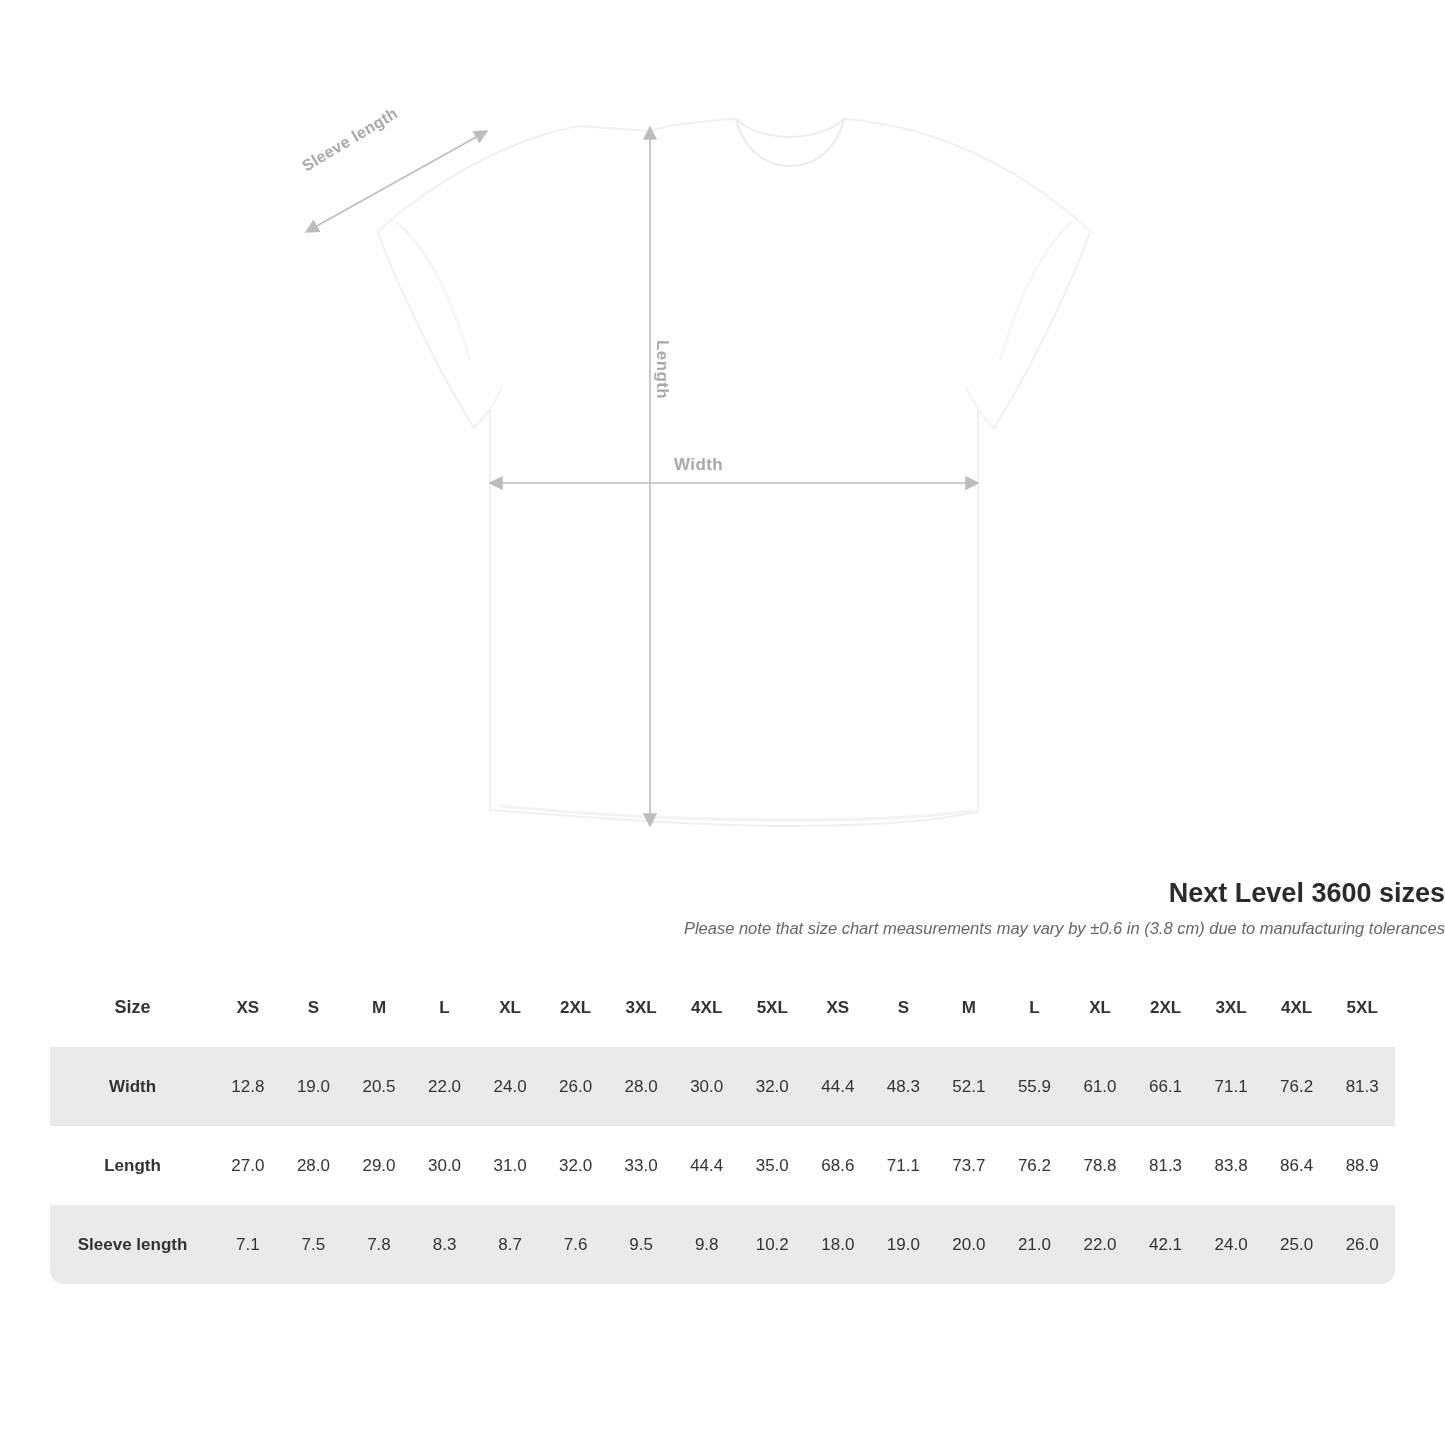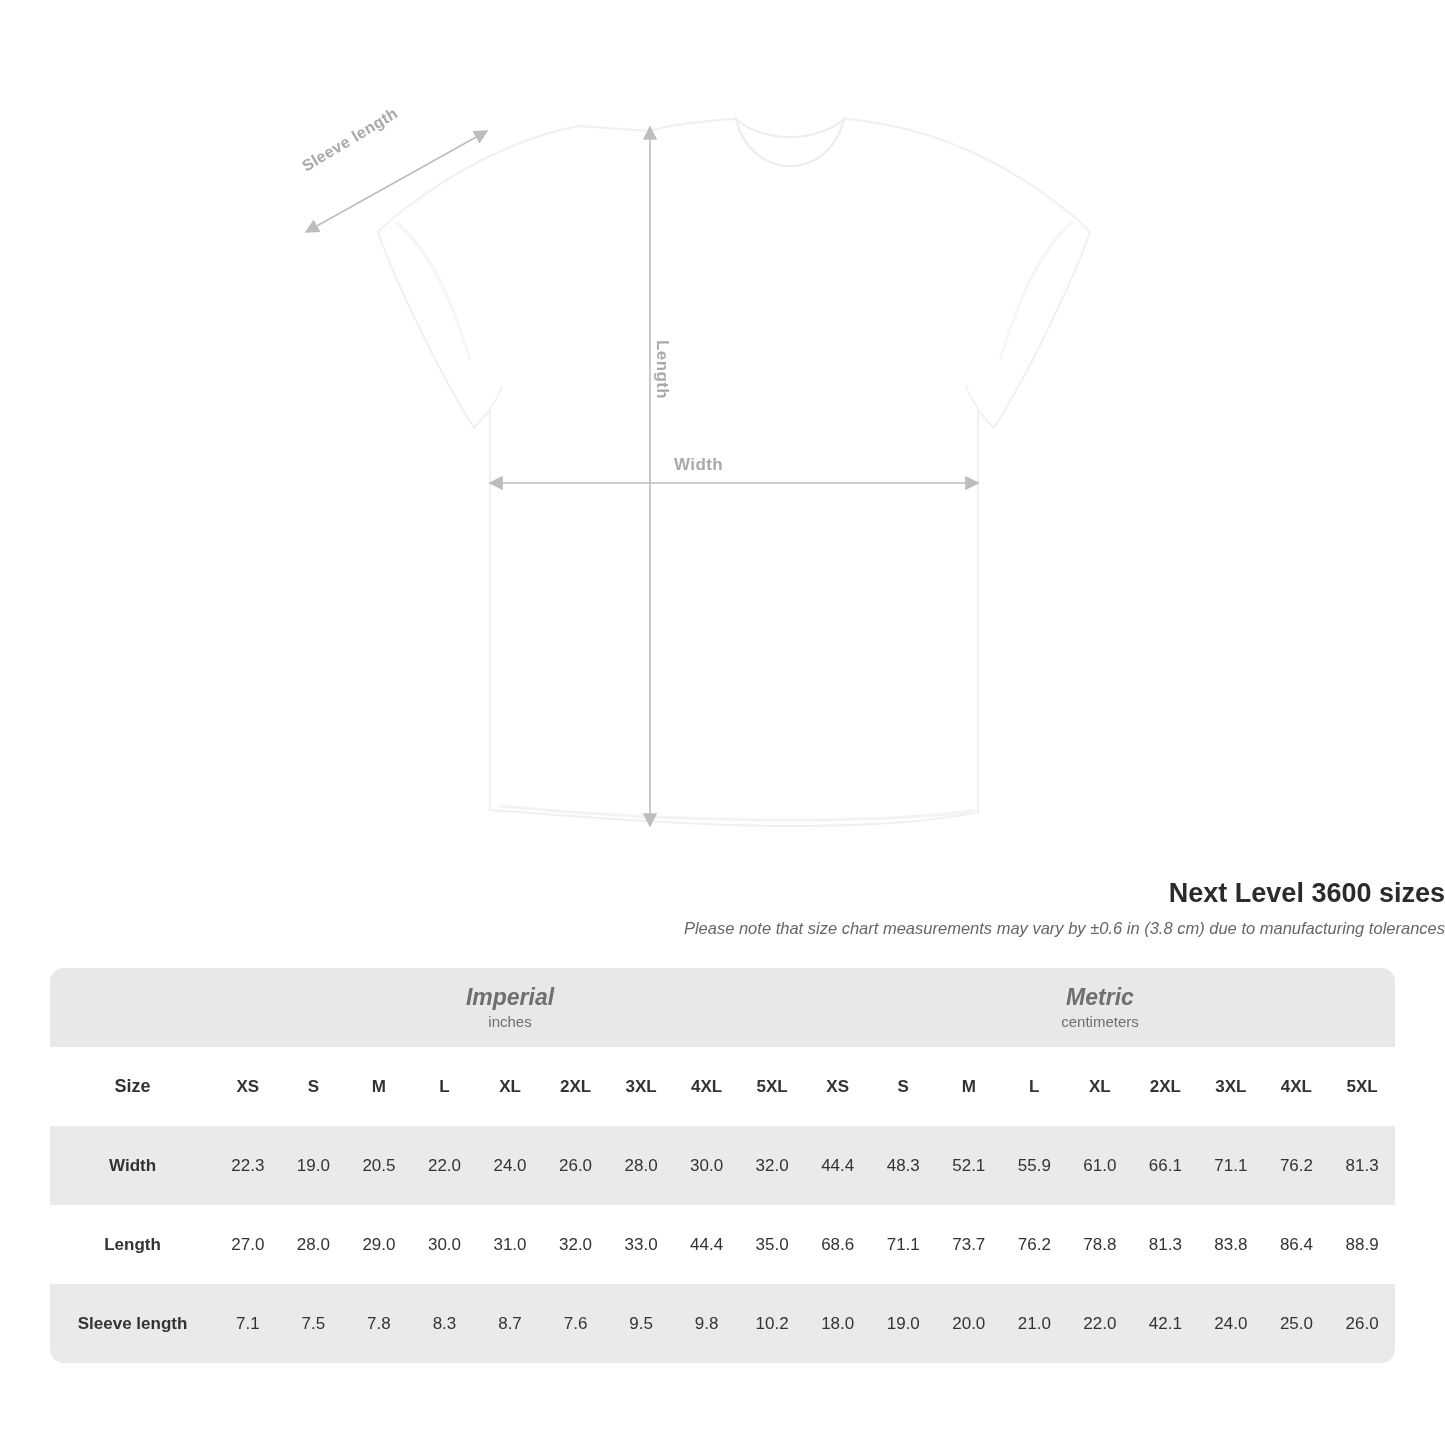--- a/index.html
+++ b/index.html
@@ -221,31 +221,20 @@
           <col class="col-d">
           <col class="col-d">
           <col class="col-d">
         <col class="col-d">
           <col class="col-d">
           <col class="col-d">
           <col class="col-d">
       </colgroup>
       <tbody>
 
-        <tr>
-          <td class="sys-head"></td>
-          <td class="sys-head" colspan="9">
-            <div class="sys-name">Imperial</div>
-            <div class="sys-unit">inches</div>
-          </td>
-          <td class="sys-head" colspan="9">
-            <div class="sys-name">Metric</div>
-            <div class="sys-unit">centimeters</div>
-          </td>
-        </tr>
 
         <tr class="row-size">
           <td class="row-head">Size</td>
           <td class="val">XS</td>
           <td class="val">S</td>
           <td class="val">M</td>
           <td class="val">L</td>
           <td class="val">XL</td>
           <td class="val">2XL</td>
           <td class="val">3XL</td>
@@ -257,21 +246,21 @@
           <td class="val">L</td>
           <td class="val">XL</td>
           <td class="val">2XL</td>
           <td class="val">3XL</td>
           <td class="val">4XL</td>
           <td class="val">5XL</td>
         </tr>
 
         <tr class="row-alt">
           <td class="row-head">Width</td>
-          <td class="val">22.3</td>
+          <td class="val">12.8</td>
           <td class="val">19.0</td>
           <td class="val">20.5</td>
           <td class="val">22.0</td>
           <td class="val">24.0</td>
           <td class="val">26.0</td>
           <td class="val">28.0</td>
           <td class="val">30.0</td>
           <td class="val">32.0</td>
           <td class="val">44.4</td>
           <td class="val">48.3</td>

